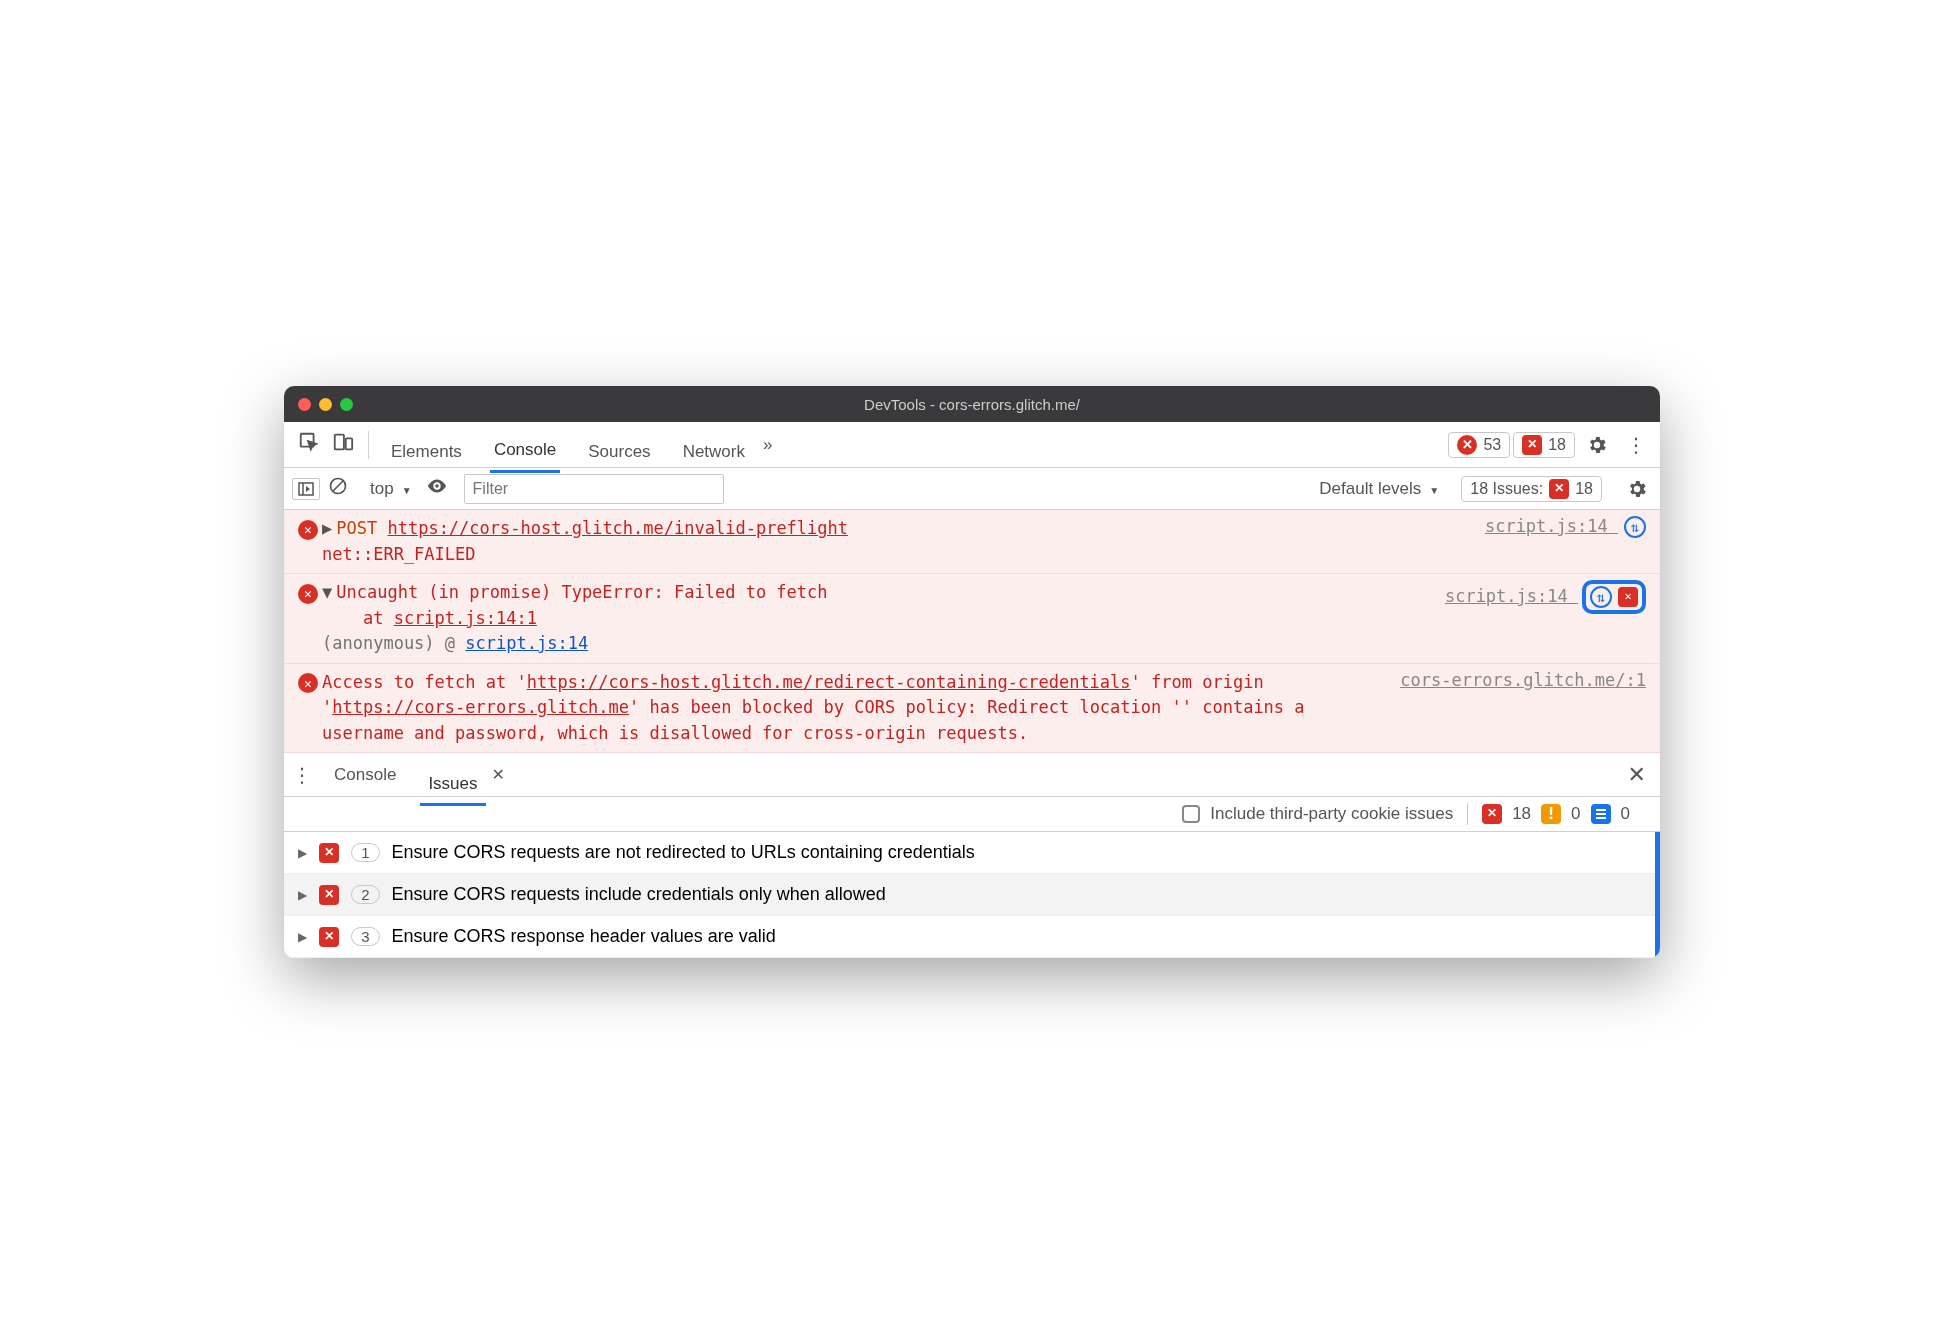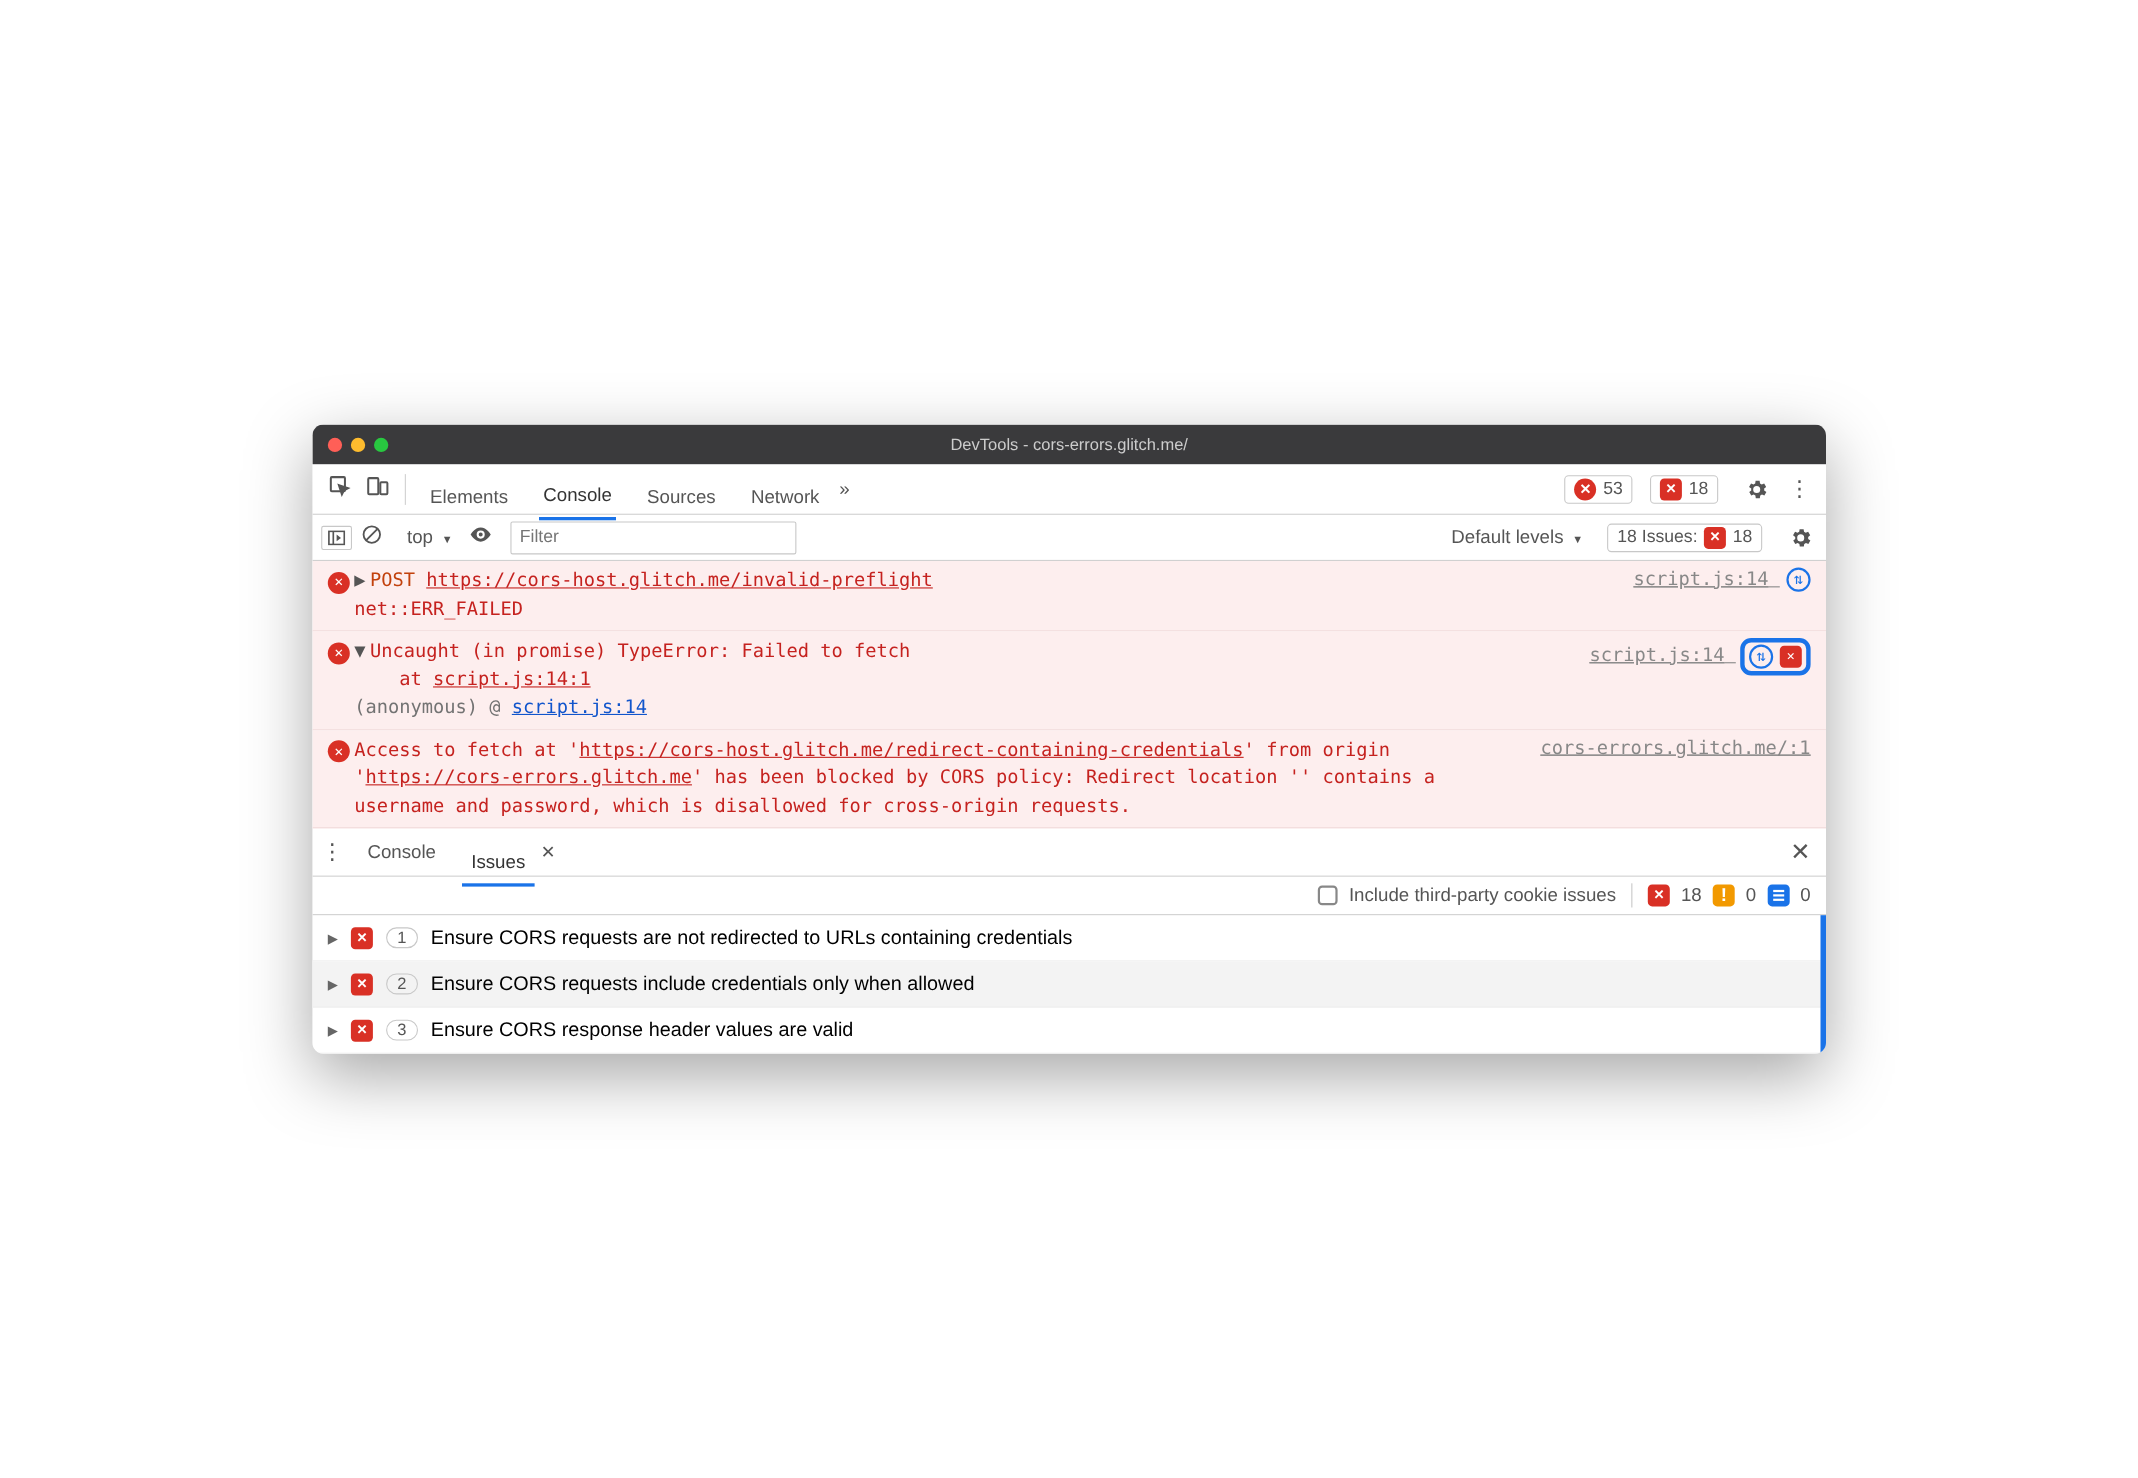--- a/index.html
+++ b/index.html
@@ -10,21 +10,21 @@
 .tl { width:13px; height:13px; border-radius:50%; }
 .tl.red{background:#ff5f57;} .tl.yel{background:#febc2e;} .tl.grn{background:#28c840;}
 .titlebar .title { position:absolute; left:0; right:0; text-align:center; color:#ccc; font-size:15px; font-weight:500; pointer-events:none; }
 .toolbar { display:flex; align-items:center; height:46px; border-bottom:1px solid #d0d0d0; padding:0 8px; font-size:17px; color:#555; }
 .toolbar .divider { width:1px; height:28px; background:#d0d0d0; margin:0 8px; }
 .tabs { display:flex; gap:24px; align-items:center; margin-left:10px;margin-top:12px; }
 .tab { padding:12px 4px 10px; cursor:pointer; }
 .tab.active { color:#333; border-bottom:3px solid #1a73e8; font-weight:500;}
 .more { margin-left:14px; color:#555; }
 .spacer { flex:1; }
-.countpill { border:1px solid #c8c8c8; border-radius:4px; padding:2px 8px; display:flex; align-items:center; gap:6px; font-size:16px; margin-right:16px; }
+.countpill { border:1px solid #c8c8c8; border-radius:4px; padding:2px 8px; display:flex; align-items:center; gap:6px; font-size:16px; margin-right:3px; }
 .err-ico { width:20px; height:20px; background:#d93025; border-radius:50%; display:inline-flex; align-items:center; justify-content:center; color:#fff; font-size:13px; font-weight:bold;}
 .err-ico::before{content:"✕";}
 .issue-ico { width:20px; height:20px; background:#d93025; border-radius:4px; display:inline-flex; align-items:center; justify-content:center; color:#fff; position:relative;}
 .issue-ico::before{content:"✕"; font-size:12px; font-weight:bold; position:relative; top:-1px;}
 .issue-ico::after{content:""; position:absolute; bottom:-3px; left:3px; border:4px solid transparent; border-top-color:#d93025;}
 .warn-ico{ width:20px;height:20px;background:#f29900;border-radius:4px;display:inline-flex;align-items:center;justify-content:center;color:#fff;font-weight:bold;}
 .warn-ico::before{content:"!";}
 .info-ico{ width:20px;height:20px;background:#1a73e8;border-radius:4px;display:inline-flex;align-items:center;justify-content:center;color:#fff;font-weight:bold;position:relative;}
 .info-ico::before{content:"";width:10px;height:2px;background:#fff;position:absolute;top:5px;}
 .info-ico::after{content:"";width:10px;height:2px;background:#fff;position:absolute;top:9px; box-shadow:0 4px 0 #fff;}
@@ -46,21 +46,21 @@
 .blue-link{ color:#1155cc; text-decoration:underline;}
 .net-ico{ width:22px;height:22px;border:2px solid #1a73e8;border-radius:50%;display:inline-flex;align-items:center;justify-content:center;color:#1a73e8;font-size:14px;margin-left:6px;vertical-align:middle;}
 .net-ico::before{content:"⇅";}
 .highlight-box{ border:4px solid #1a73e8; border-radius:10px; padding:2px 4px; display:inline-flex; align-items:center; gap:6px; margin-left:4px;}
 .drawer-tabs{ display:flex; align-items:center; border-bottom:1px solid #d0d0d0; padding:0 8px; height:44px; font-size:17px; color:#555;}
 .drawer-tabs .dtab{ padding:10px 8px 9px; margin-right:16px; cursor:pointer;}
 .drawer-tabs .dtab.active{ border-bottom:3px solid #1a73e8; color:#333;margin-top:20px;}
 .drawer-tabs .closex{ margin-left:-10px; font-size:16px;}
 .drawer-tabs .kebab2{ margin-right:14px; font-size:20px;}
 .drawer-tabs .right-x{ margin-left:auto; font-size:22px; color:#555; margin-right:6px;}
-.filterbar{ display:flex; align-items:center; justify-content:flex-end; padding:6px 14px; border-bottom:1px solid #d0d0d0; font-size:17px; color:#555; gap:10px;}
+.filterbar{ display:flex; align-items:center; justify-content:flex-end; padding:6px 30px; border-bottom:1px solid #d0d0d0; font-size:17px; color:#555; gap:10px;}
 .filterbar .chk{ width:18px; height:18px; border:2px solid #888; border-radius:4px; display:inline-block;}
 .filterbar .sep{ width:1px; height:22px; background:#c8c8c8; margin:0 4px;}
 .issues{ }
 .issue-row{ display:flex; align-items:center; padding:10px 14px; border-bottom:1px solid #eee; font-size:18px; gap:12px;}
 .issue-row:nth-child(3){ background:#f3f3f3;}
 .issue-row .tri2{ color:#666; font-size:12px;}
 .issue-row .count{ border:1px solid #c8c8c8; border-radius:12px; padding:0px 9px; font-size:15px; color:#555;}
 .grey{ color:#c2410c;}
 .console-wrap{ position:relative;}
 .bluebar{ position:absolute; right:0; width:5px; background:#1a73e8;}

